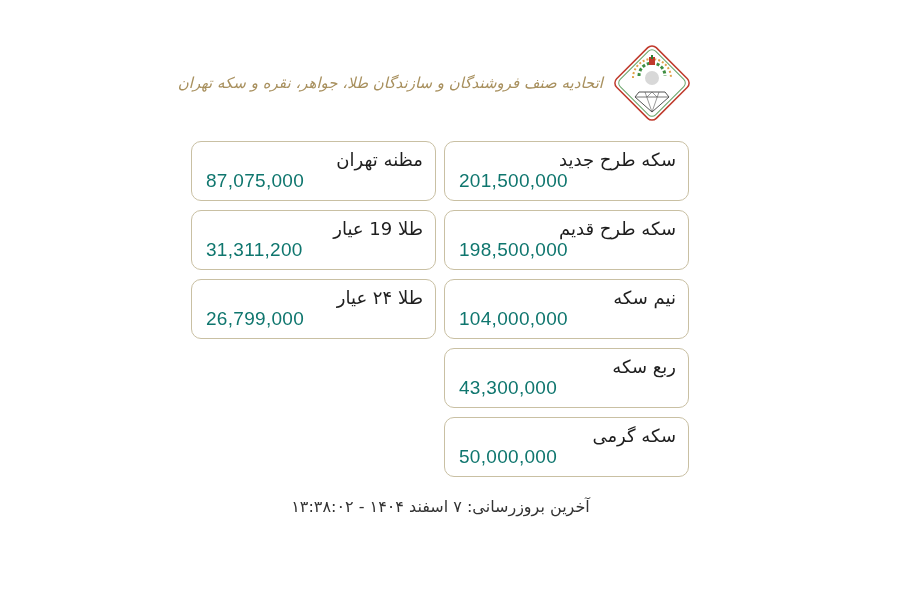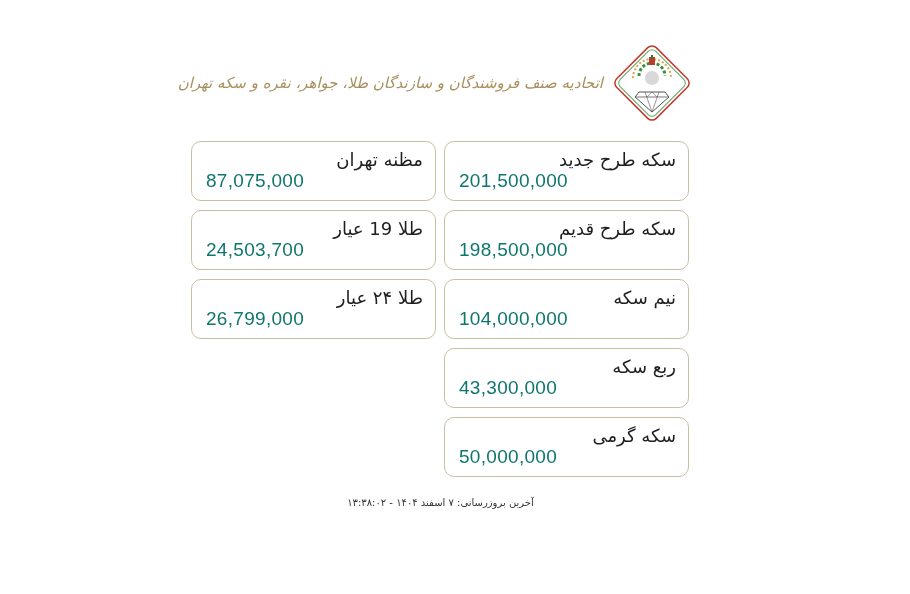--- a/index.html
+++ b/index.html
@@ -84,21 +84,21 @@
       letter-spacing: 0.3px;
     }
     .footer {
       position: absolute;
       left: 192px;
       width: 497px;
       top: 497px;
       text-align: center;
       direction: rtl;
       color: #333333;
-      font-size: 10px;
+      font-size: 16px;
       font-family: "DejaVu Sans", sans-serif;
     }
   </style>
 </head>
 <body>
 
 <div class="page">
 
   <div class="header">
     <div class="logo">
@@ -134,21 +134,21 @@
       <span class="label">مظنه تهران</span>
       <span class="value">87,075,000</span>
     </div>
     <div class="card">
       <span class="label">سکه طرح قدیم</span>
       <span class="value">198,500,000</span>
     </div>
 
     <div class="card">
       <span class="label">طلا 19 عیار</span>
-      <span class="value">24,503,700</span>
+      <span class="value">31,311,200</span>
     </div>
     <div class="card">
       <span class="label">نیم سکه</span>
       <span class="value">104,000,000</span>
     </div>
 
     <div class="card">
       <span class="label">طلا ۲۴ عیار</span>
       <span class="value">26,799,000</span>
     </div>

